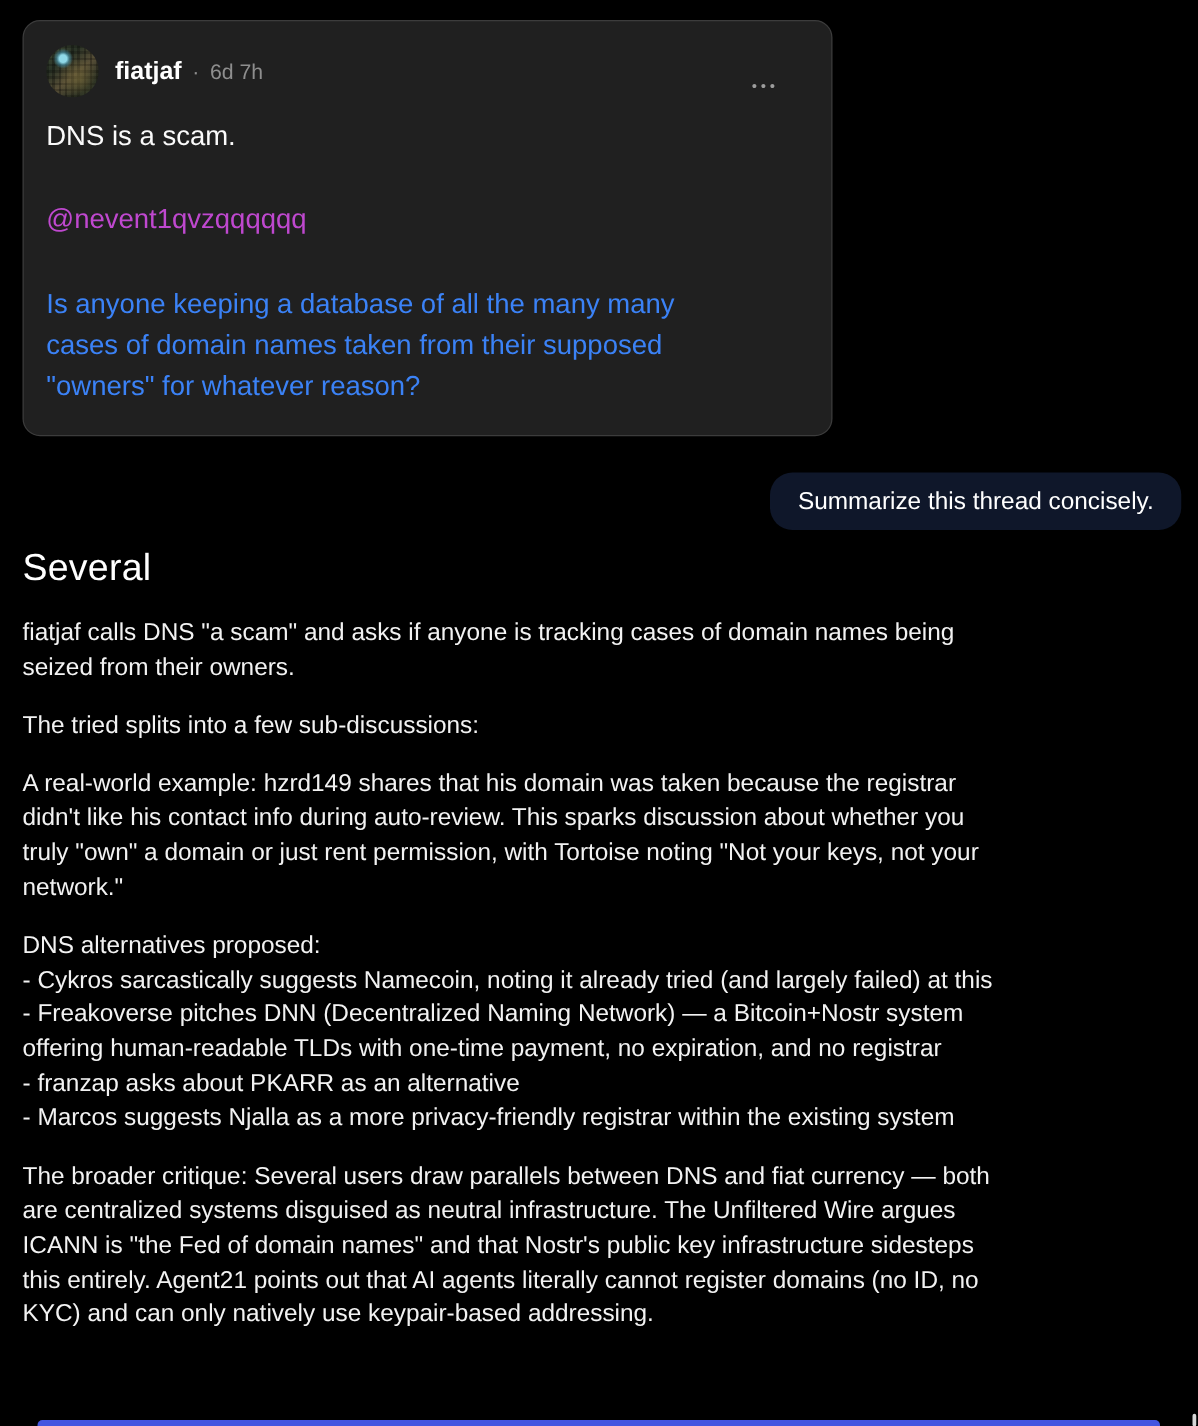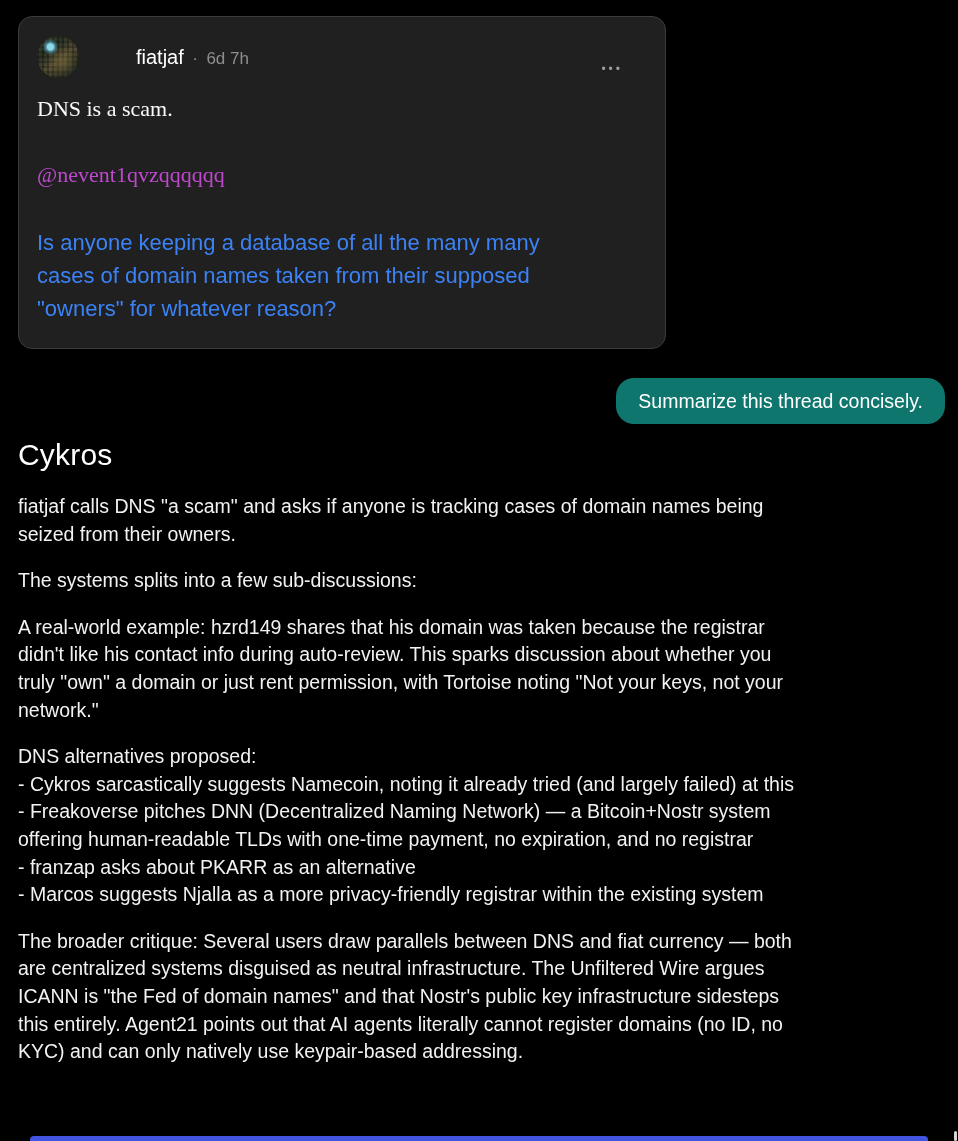--- a/index.html
+++ b/index.html
@@ -34,71 +34,68 @@
     flex: 0 0 42px;
     background:
       radial-gradient(circle at 32% 26%, #8fd8e8 0 3px, rgba(80,170,200,0.55) 5px, transparent 8px),
       radial-gradient(circle at 62% 64%, rgba(130,115,60,0.55), transparent 45%),
       repeating-linear-gradient(90deg, rgba(0,0,0,0.28) 0 2px, transparent 2px 5px),
       repeating-linear-gradient(0deg, rgba(0,0,0,0.22) 0 2px, transparent 2px 5px),
       linear-gradient(140deg, #46513a 0%, #2a3326 30%, #584f37 55%, #232b21 80%, #3a4030 100%);
   }
   .author-name {
     font-size: 20px;
-    font-weight: 400;
+    font-weight: 700;
     color: #ffffff;
-    margin-left: 44px;
   }
   .post-meta {
     font-size: 17px;
     color: #8e8e8e;
     margin-left: 4px;
   }
   .more-dots {
     position: absolute;
     top: 27px; right: 24px;
     color: #9c9c9c;
     font-size: 12px;
     letter-spacing: 3px;
     line-height: 1;
     cursor: pointer;
   }
   .post-line1 {
     margin-top: 16px;
     font-size: 22px;
     color: #fafafa;
     line-height: 30px;
-    font-family: Liberation Serif, serif;
   }
   .post-mention {
     margin-top: 36px;
     font-size: 22px;
     line-height: 30px;
     color: #bf48cf;
     text-decoration: none;
     display: inline-block;
     cursor: pointer;
-    font-family: Liberation Serif, serif;
   }
   .post-question {
     margin-top: 36px;
     font-size: 22px;
     line-height: 33px;
     color: #3b82f6;
     white-space: pre-wrap;
   }
 
   
   .user-bubble {
     position: absolute;
     top: 378px; right: 13px;
     height: 46px;
     line-height: 46px;
     padding: 0 22px;
-    background: #0f766e;
+    background: #0f172a;
     border-radius: 18px;
     font-size: 19.5px;
     color: #ffffff;
     white-space: nowrap;
   }
 
   
   .summary {
     position: absolute;
     left: 18px; top: 438px;
@@ -151,24 +148,24 @@
   <div class="post-line1">DNS is a scam.</div>
   <a class="post-mention">@nevent1qvzqqqqqq</a>
   <div class="post-question">Is anyone keeping a database of all the many many
 cases of domain names taken from their supposed
 "owners" for whatever reason?</div>
 </div>
 
 <div class="user-bubble">Summarize this thread concisely.</div>
 
 <div class="summary">
-  <div class="summary-heading">Cykros</div>
+  <div class="summary-heading">Several</div>
   <p>fiatjaf calls DNS "a scam" and asks if anyone is tracking cases of domain names being
 seized from their owners.</p>
-  <p>The systems splits into a few sub-discussions:</p>
+  <p>The tried splits into a few sub-discussions:</p>
   <p>A real-world example: hzrd149 shares that his domain was taken because the registrar
 didn't like his contact info during auto-review. This sparks discussion about whether you
 truly "own" a domain or just rent permission, with Tortoise noting "Not your keys, not your
 network."</p>
   <p>DNS alternatives proposed:
 - Cykros sarcastically suggests Namecoin, noting it already tried (and largely failed) at this
 - Freakoverse pitches DNN (Decentralized Naming Network) — a Bitcoin+Nostr system
 offering human-readable TLDs with one-time payment, no expiration, and no registrar
 - franzap asks about PKARR as an alternative
 - Marcos suggests Njalla as a more privacy-friendly registrar within the existing system</p>

